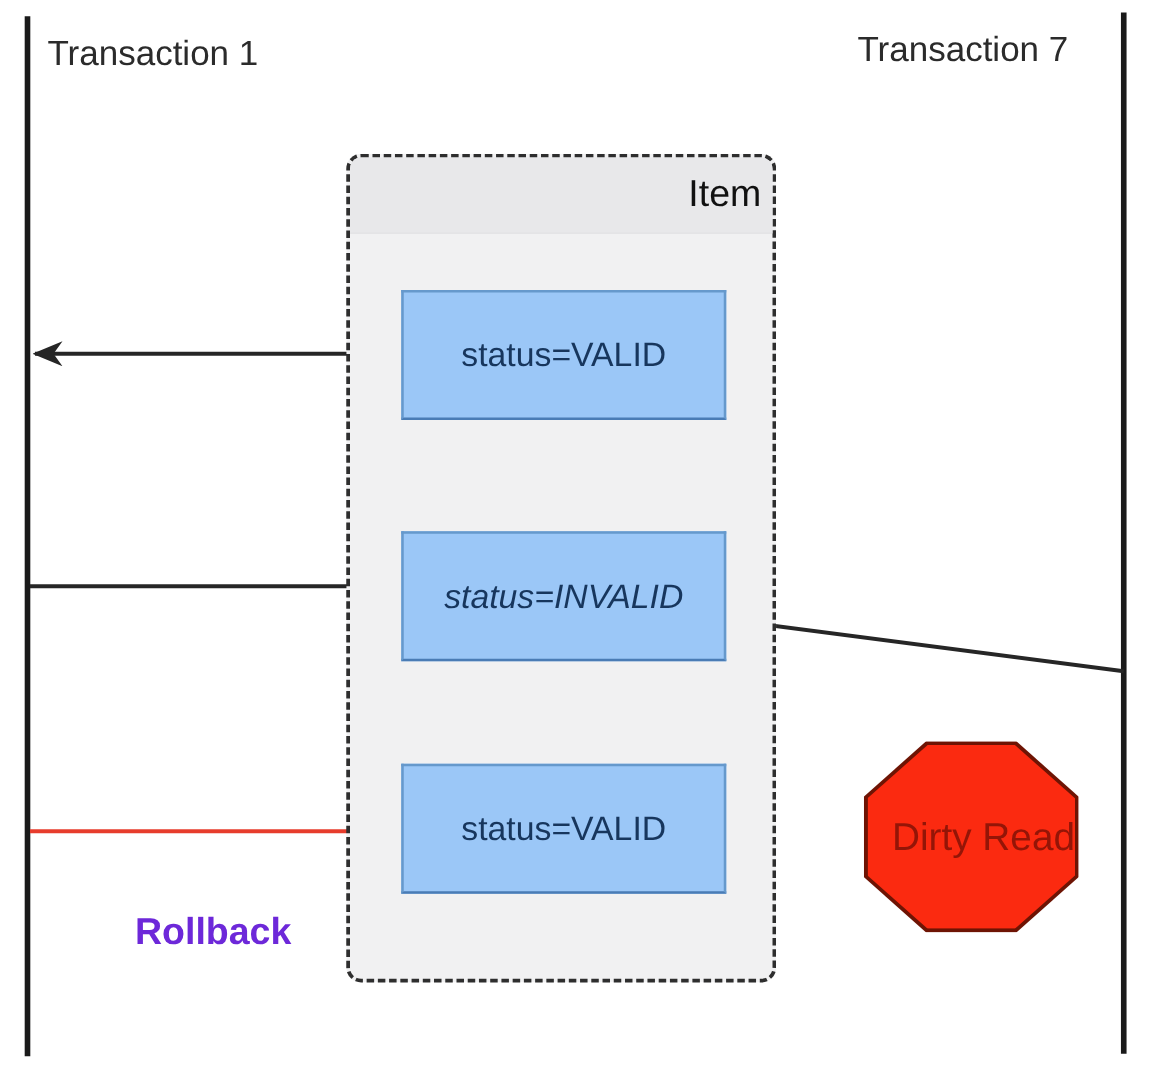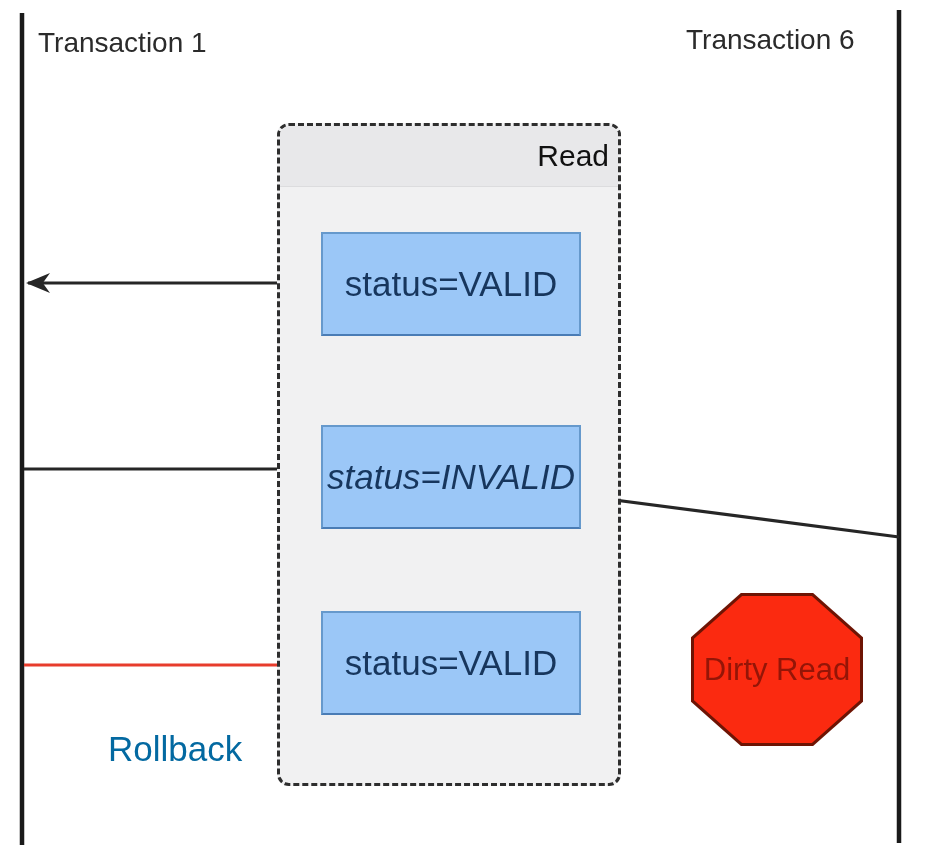--- a/index.html
+++ b/index.html
@@ -62,56 +62,57 @@
     left: 41px;
     width: 260px;
     height: 104px;
     background: #9bc7f7;
     border: 2px solid #6699cc;
     border-bottom-color: #4a7cb5;
     box-sizing: border-box;
     display: flex;
     align-items: center;
     justify-content: center;
-    font-size: 35px;
+    font-size: 27px;
     color: #17365d;
     white-space: nowrap;
   }
   .state-0 { top: 106px; }
   .state-1 { top: 299px; font-style: italic; }
   .state-2 { top: 485px; }
 
   .rollback-label {
     position: absolute;
     left: 108px;
     top: 729px;
-    font-size: 35px;
-    color: #0369a1;
+    font-size: 30px;
+    color: #6d28d9;
     white-space: nowrap;
+    font-weight: bold;
   }
 
   .stop-octagon-outer {
     position: absolute;
     left: 691px;
     top: 593px;
     width: 172px;
     height: 153px;
     background: #6e1404;
     clip-path: polygon(29% 0%, 71% 0%, 100% 29%, 100% 71%, 71% 100%, 29% 100%, 0% 71%, 0% 29%);
   }
   .stop-octagon-inner {
     position: absolute;
     left: 3px; top: 3px;
     width: 166px;
     height: 147px;
     background: #fb2a10;
     clip-path: polygon(29% 0%, 71% 0%, 100% 29%, 100% 71%, 71% 100%, 29% 100%, 0% 71%, 0% 29%);
     display: flex;
     align-items: center;
-    justify-content: center;
+    justify-content: flex-end;
   }
   .stop-text {
     font-size: 31px;
     color: #941507;
     white-space: nowrap;
   }
 </style>
 </head>
 <body>
 
@@ -137,24 +138,24 @@
 
     <line x1="24" y1="469" x2="317" y2="469" stroke="#262626" stroke-width="3.2" marker-end="url(#tri-black)"></line>
 
     <line x1="899" y1="537" x2="584" y2="496" stroke="#262626" stroke-width="3.2" marker-end="url(#barb-black)"></line>
 
     <line x1="24" y1="665" x2="317" y2="665" stroke="#e73c2c" stroke-width="3.2" marker-end="url(#tri-red)"></line>
   </svg>
 
   <div class="lifeline-label t1-label">Transaction 1</div>
 
-  <div class="lifeline-label t2-label">Transaction 6</div>
+  <div class="lifeline-label t2-label">Transaction 7</div>
 
   <div class="item-container">
-    <div class="item-header">Read</div>
+    <div class="item-header">Item</div>
 
     <div class="state-box state-0">status=VALID</div>
 
     <div class="state-box state-1">status=INVALID</div>
 
     <div class="state-box state-2">status=VALID</div>
   </div>
 
   <div class="rollback-label">Rollback</div>
 

